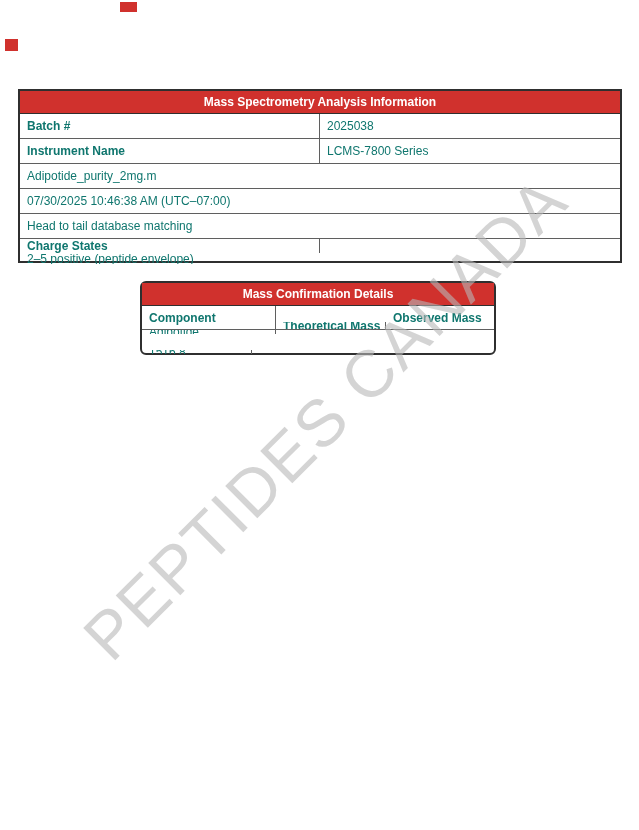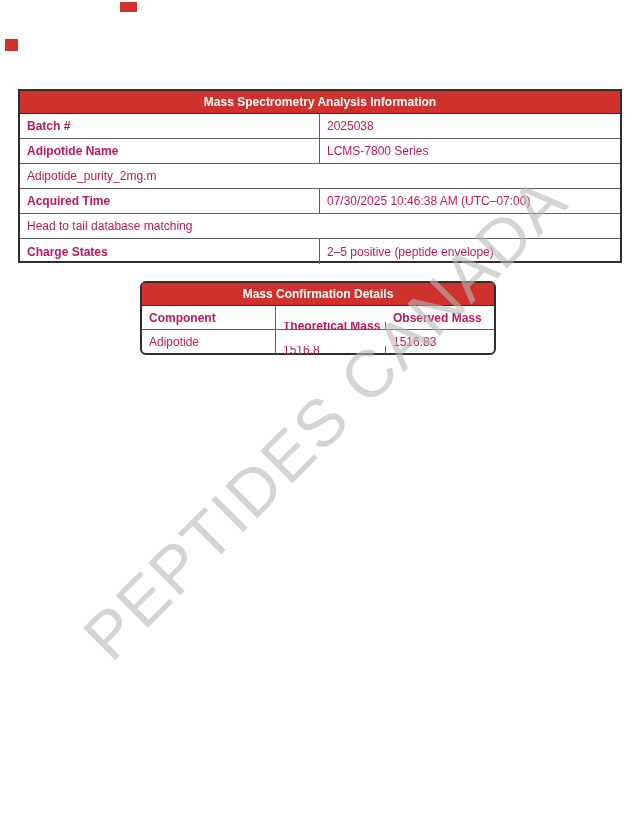--- a/index.html
+++ b/index.html
@@ -32,24 +32,24 @@
     display: flex;
     align-items: center;
     justify-content: center;
     border-bottom: 1px solid #2f2f2f;
   }
   .rpt-row {
     display: flex;
     border-bottom: 1px solid #5f5f5f;
     align-items: stretch;
   }
-  .rpt-row:last-child { border-bottom: none; }
+  .rpt-row:last-child { border-bottom: none; flex-direction: column; }
   .cell {
     font-size: 12px;
-    color: #be185d;
+    color: #0f766e;
     padding-left: 7px;
     display: flex;
     align-items: center;
     border-right: 1px solid #5f5f5f;
     overflow: hidden;
     white-space: nowrap;
   }
   .cell:last-child { border-right: none; }
   .cell.bold { font-weight: bold; }
 
@@ -97,28 +97,27 @@
   <div class="red-mark m2"></div>
 
   <div class="rpt-table" id="analysis-table">
     <div class="rpt-title">Mass Spectrometry Analysis Information</div>
 
     <div class="rpt-row">
       <div class="cell bold col-label">Batch #</div>
       <div class="cell col-value">2025038</div>
     </div>
     <div class="rpt-row">
-      <div class="cell bold col-label">Adipotide Name</div>
+      <div class="cell bold col-label">Instrument Name</div>
       <div class="cell col-value">LCMS-7800 Series</div>
     </div>
     <div class="rpt-row">
       <div class="cell col-value">Adipotide_purity_2mg.m</div>
     </div>
     <div class="rpt-row">
-      <div class="cell bold col-label">Acquired Time</div>
       <div class="cell col-value">07/30/2025 10:46:38 AM (UTC–07:00)</div>
     </div>
     <div class="rpt-row">
       <div class="cell col-value">Head to tail database matching</div>
     </div>
     <div class="rpt-row">
       <div class="cell bold col-label">Charge States</div>
       <div class="cell col-value">2–5 positive (peptide envelope)</div>
     </div>
   </div>

